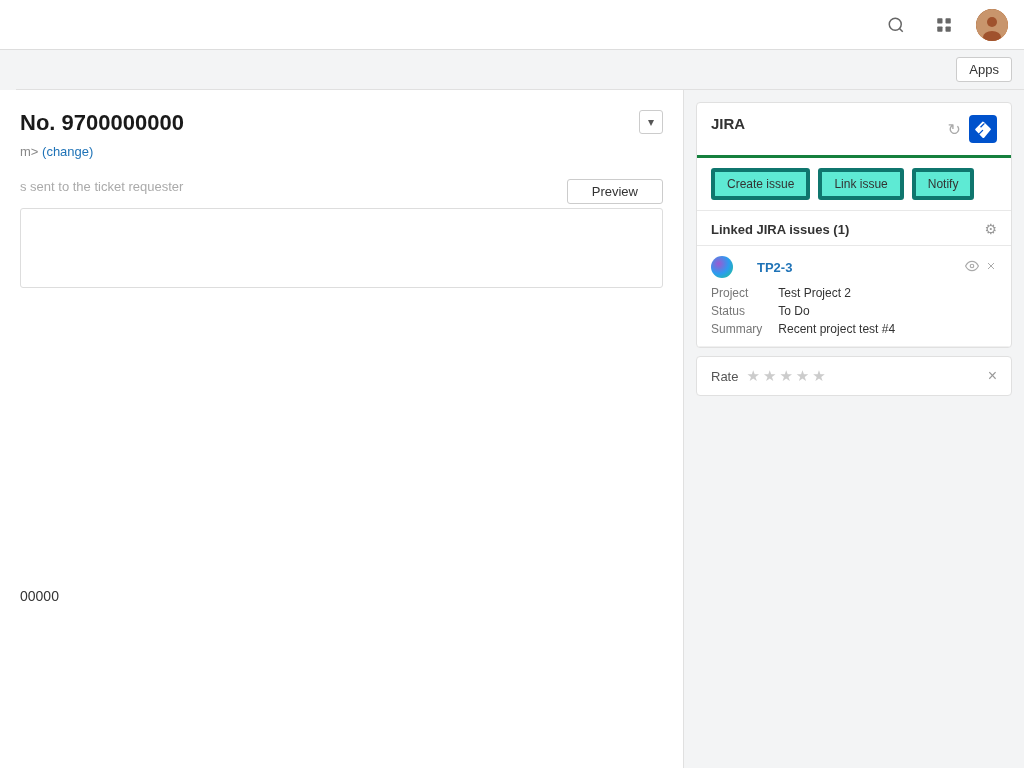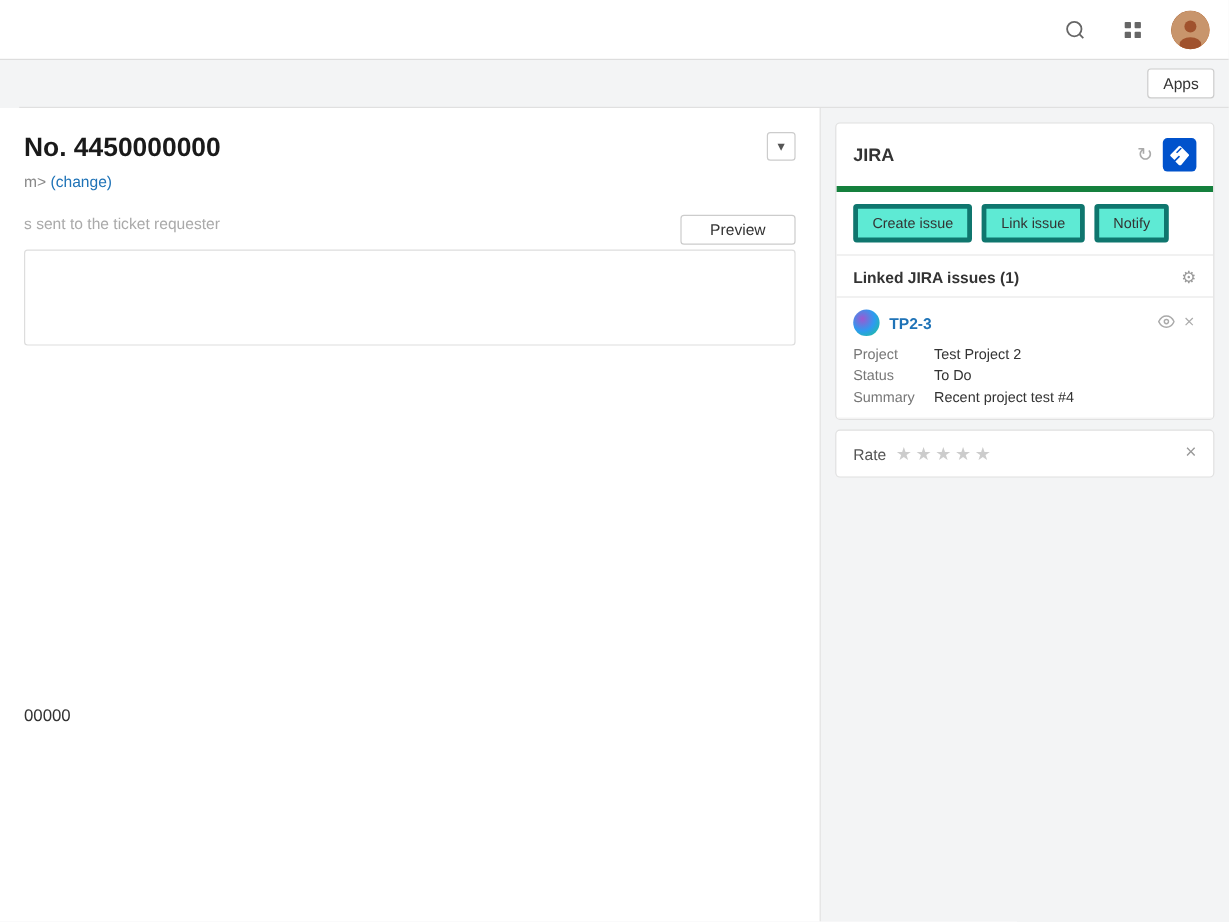--- a/index.html
+++ b/index.html
@@ -161,24 +161,24 @@
       padding: 12px;
     }
     .jira-card {
       background: #fff;
       border: 1px solid #e0e0e0;
       border-radius: 4px;
       overflow: hidden;
     }
     .jira-header {
       display: flex;
-      align-items: center;
+      align-items: flex-start;
       justify-content: space-between;
       padding: 12px 14px;
-      border-bottom: 5px solid #15803d;
+      border-bottom: 3px solid #15803d;
     }
     .jira-title {
       font-weight: 600;
       font-size: 15px;
       color: #333;
     }
     .jira-logo {
       width: 28px; height: 28px;
       background: #0052cc;
       border-radius: 4px;
@@ -226,21 +226,21 @@
     }
     .issue-item-header {
       display: flex;
       align-items: center;
       justify-content: space-between;
       margin-bottom: 8px;
     }
     .issue-id-row {
       display: flex;
       align-items: center;
-      gap: 8px;
+      gap: 24px;
       justify-content: flex-end;
     }
     .issue-avatar {
       width: 22px; height: 22px;
       border-radius: 50%;
       background: radial-gradient(circle at 35% 35%, #9c59d1, #2d9bf0, #1bc88a);
       display: flex; align-items: center; justify-content: center;
       font-size: 8px;
     }
     .issue-id {
@@ -344,21 +344,21 @@
 </div>
 
 <div class="apps-bar">
   <button class="apps-button">Apps</button>
 </div>
 
 <div class="main-container">
 
   <div class="left-panel">
     <div class="ticket-header">
-      <h1 class="ticket-title">No. 4450000000</h1>
+      <h1 class="ticket-title">No. 9700000000</h1>
       <button class="dropdown-btn">▾</button>
     </div>
     <div class="ticket-meta">
       m&gt; <span class="change-link">(change)</span>
     </div>
 
     <div class="reply-section">
       <button class="preview-btn">Preview</button>
       <div class="reply-note">s sent to the ticket requester</div>
       <textarea class="reply-textarea" style=""></textarea>

